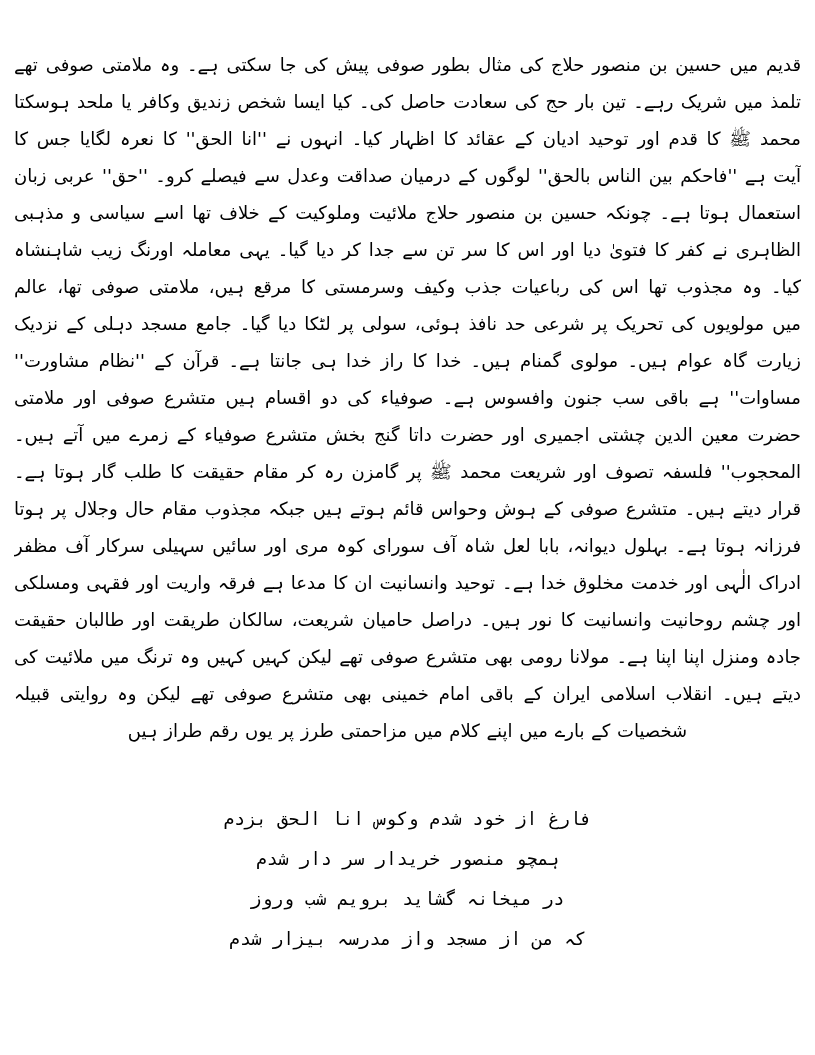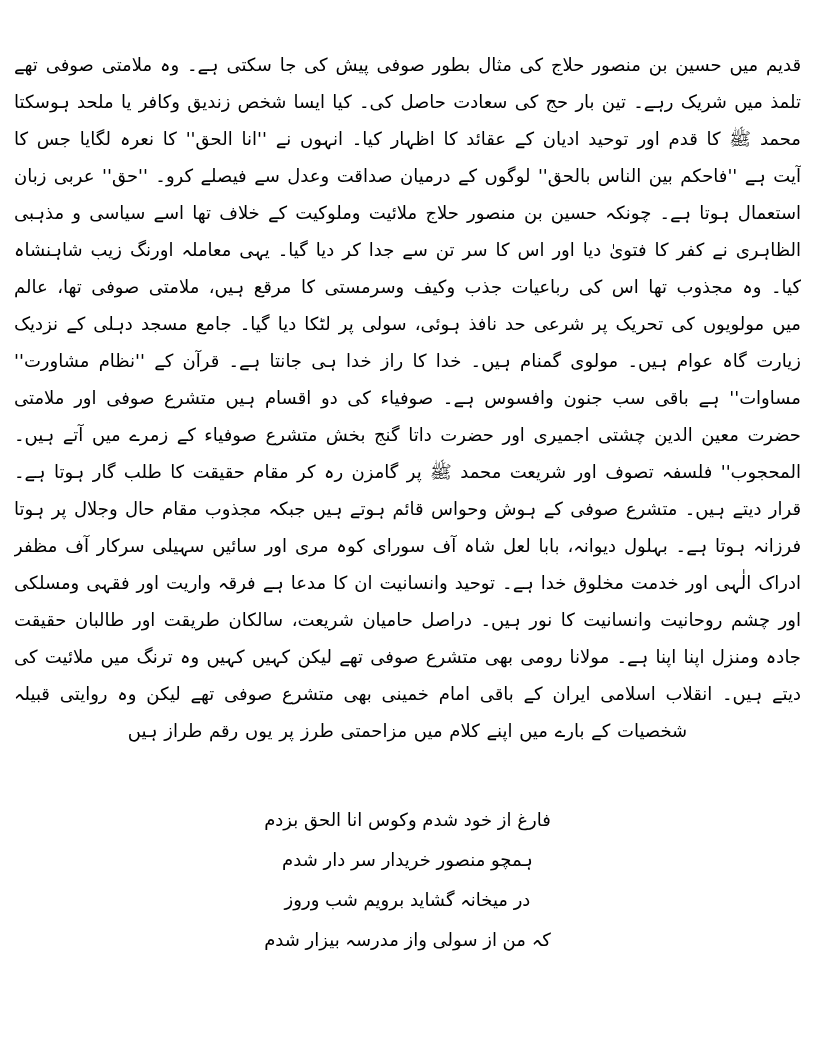--- a/index.html
+++ b/index.html
@@ -32,20 +32,21 @@
   .line.center-last {
     text-align: right;
     text-align-last: center;
   }
   .poem {
     position: absolute;
     top: 800px;
     right: 14px;
     left: 14px;
     direction: rtl;
+    font-family: Liberation Mono, monospace;
   }
   .poem-line {
     display: block;
     height: 40px;
     line-height: 40px;
     font-size: 18px;
     text-align: center;
     text-align-last: center;
     overflow: hidden;
   }
@@ -74,16 +75,16 @@
     <span class="line">اور چشم روحانیت وانسانیت کا نور ہیں۔ دراصل حامیان شریعت، سالکان طریقت اور طالبان حقیقت ایک ہی منزل کے راہرو وخواستگار ہیں مگر</span>
     <span class="line">جادہ ومنزل اپنا اپنا ہے۔ مولانا رومی بھی متشرع صوفی تھے لیکن کہیں کہیں وہ ترنگ میں ملائیت کی نفی کرتے ہوئے آزادانہ وتنقیدانہ روش پر دکھائی</span>
     <span class="line">دیتے ہیں۔ انقلاب اسلامی ایران کے باقی امام خمینی بھی متشرع صوفی تھے لیکن وہ روایتی قبیلہ غلامی وشاہی کے اسیر جاہ طلب اور فریب کار مذہبی</span>
     <span class="line center-last">شخصیات کے بارے میں اپنے کلام میں مزاحمتی طرز پر یوں رقم طراز ہیں</span>
   </div>
 
   <div class="poem">
     <span class="poem-line">فارغ از خود شدم وکوس انا الحق بزدم</span>
     <span class="poem-line">ہمچو منصور خریدار سر دار شدم</span>
     <span class="poem-line">در میخانہ گشاید برویم شب وروز</span>
-    <span class="poem-line">کہ من از سولی واز مدرسہ بیزار شدم</span>
+    <span class="poem-line">کہ من از مسجد واز مدرسہ بیزار شدم</span>
   </div>
 
 </div>
 
 </body></html>

